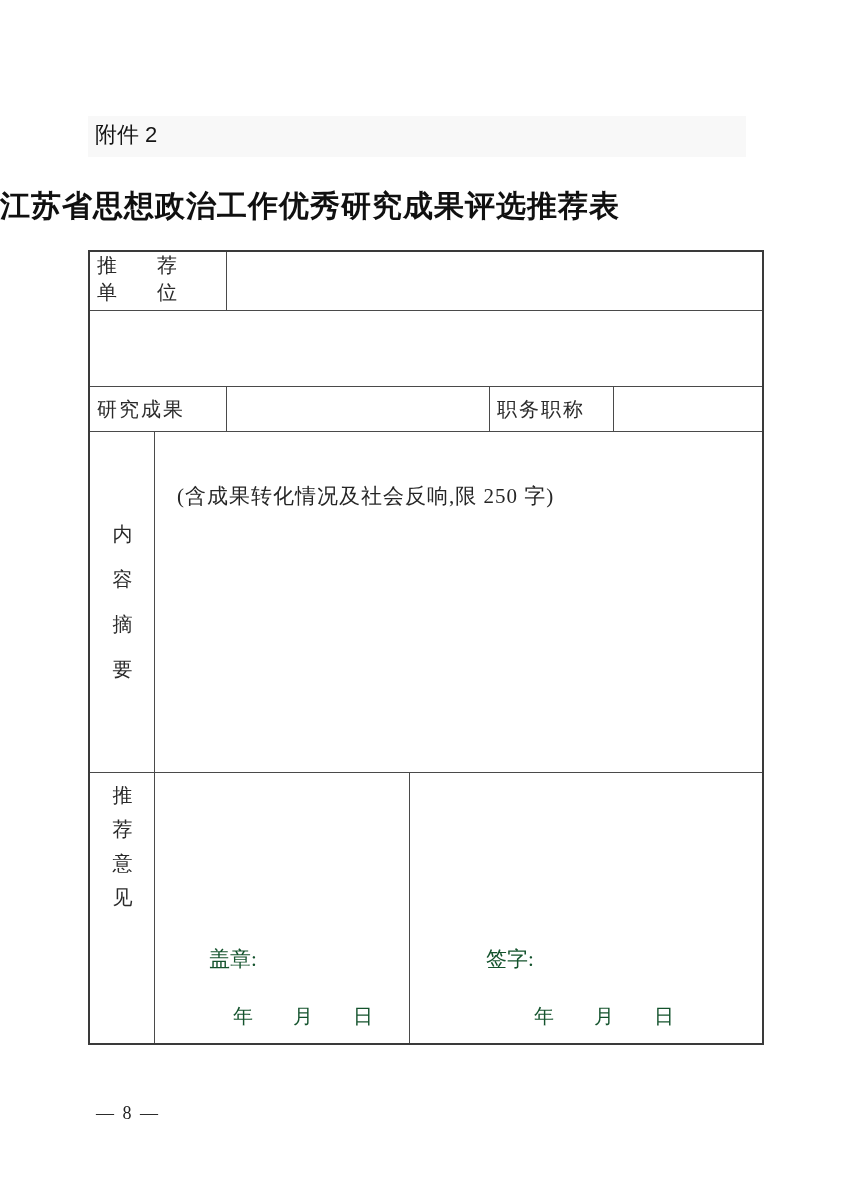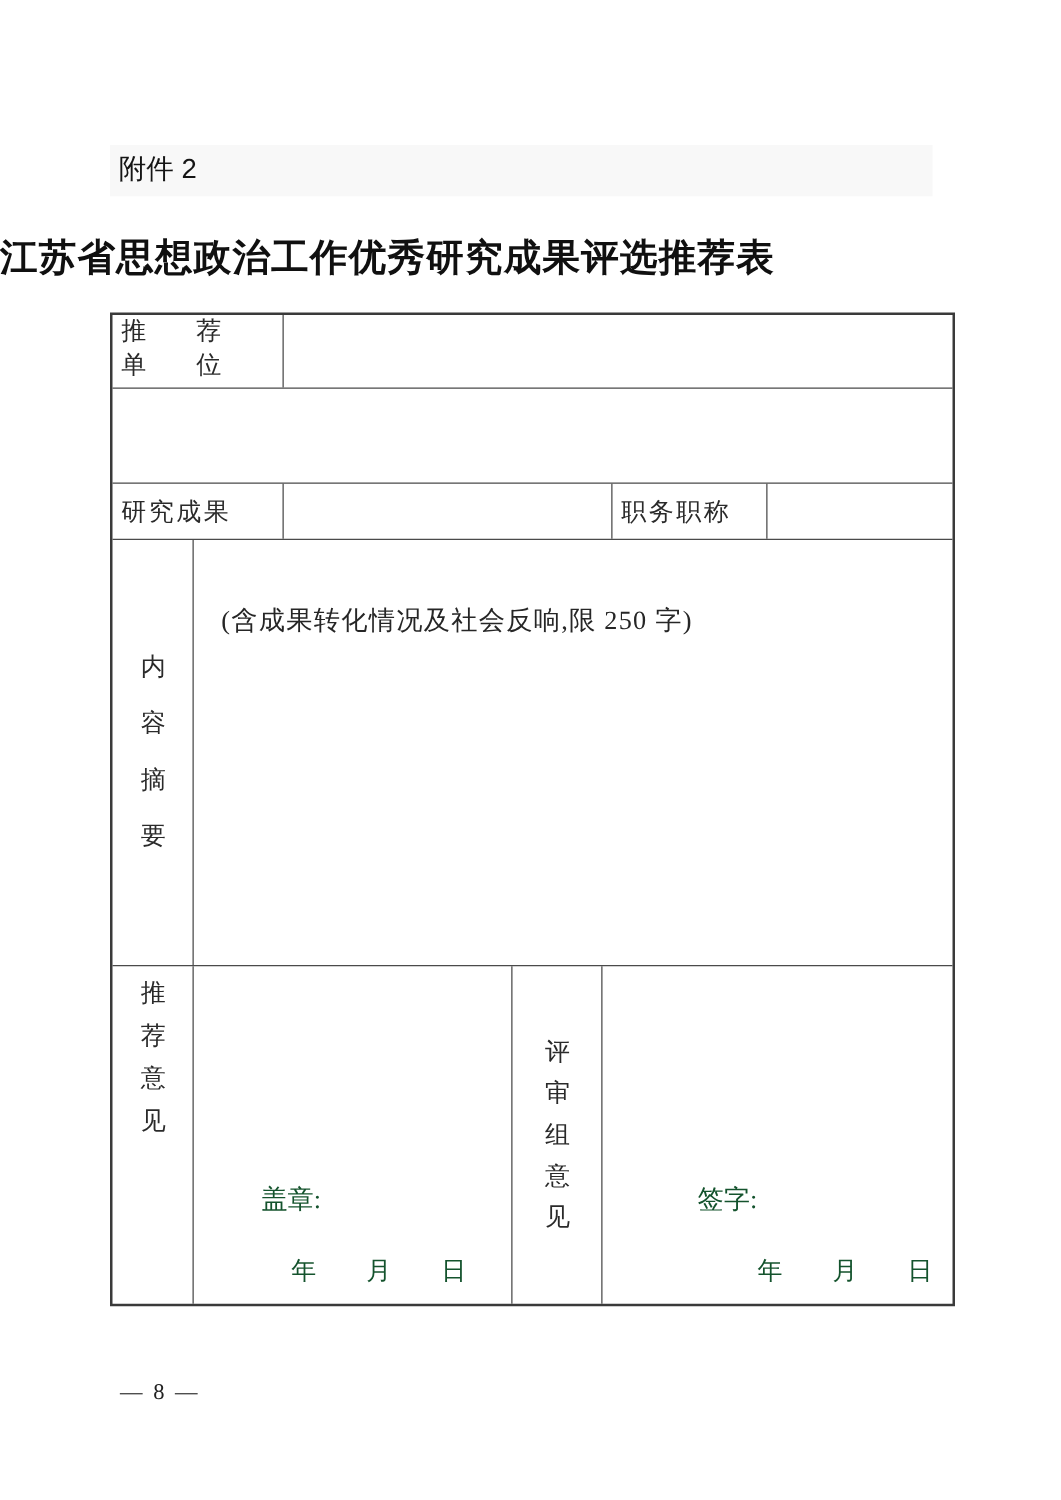--- a/index.html
+++ b/index.html
@@ -89,23 +89,20 @@
     <div class="row">
       <div class="cell w-narrow vcell">
         <div class="vlabel vlabel-recommend">推荐意见</div>
       </div>
       <div class="cell w-seal">
         <div class="sign-area">
           <div class="seal-line1">盖章:</div>
           <div class="seal-line2">年　　月　　日</div>
         </div>
       </div>
-      <div class="cell w-review vcell">
-        <div class="vlabel vlabel-review">评审组意见</div>
-      </div>
       <div class="cell flex1">
         <div class="sign-area">
           <div class="sign-line1">签字:</div>
           <div class="sign-line2">年　　月　　日</div>
         </div>
       </div>
     </div>
 
   </div>
 

